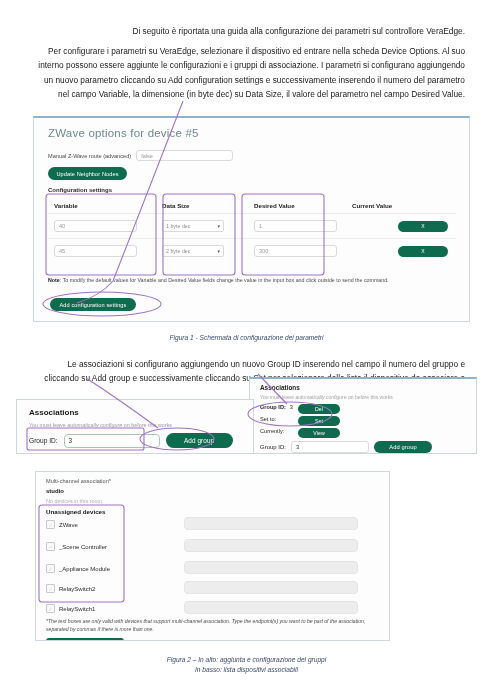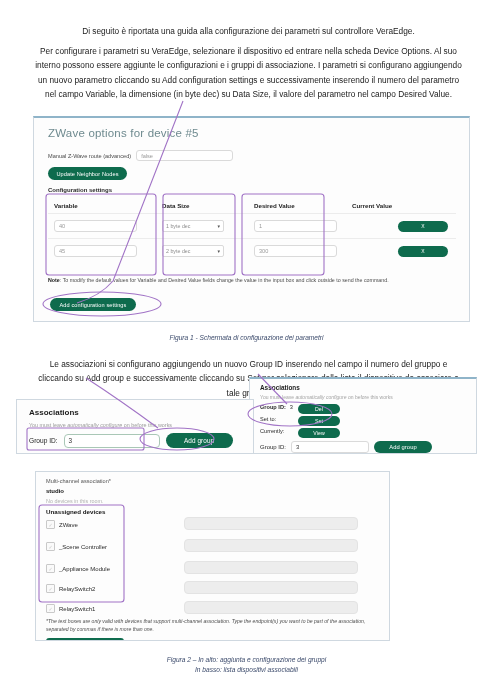--- a/index.html
+++ b/index.html
@@ -13,21 +13,21 @@
   }
   .page{position:relative;width:493px;height:689px;}
 
   
   .prose{
     position:absolute;
     left:32px; right:28px;
     font-size:8.3px;
     line-height:1.72;
     color:#1b1b1b;
-    text-align:center;
+    text-align:right;
   }
   .prose b{font-weight:normal;}
   #p1{top:24px;}
   #p2{top:44px;}
   #p3{top:357px;}
 
   
   .caption{
     position:absolute;
     left:0;right:0;

